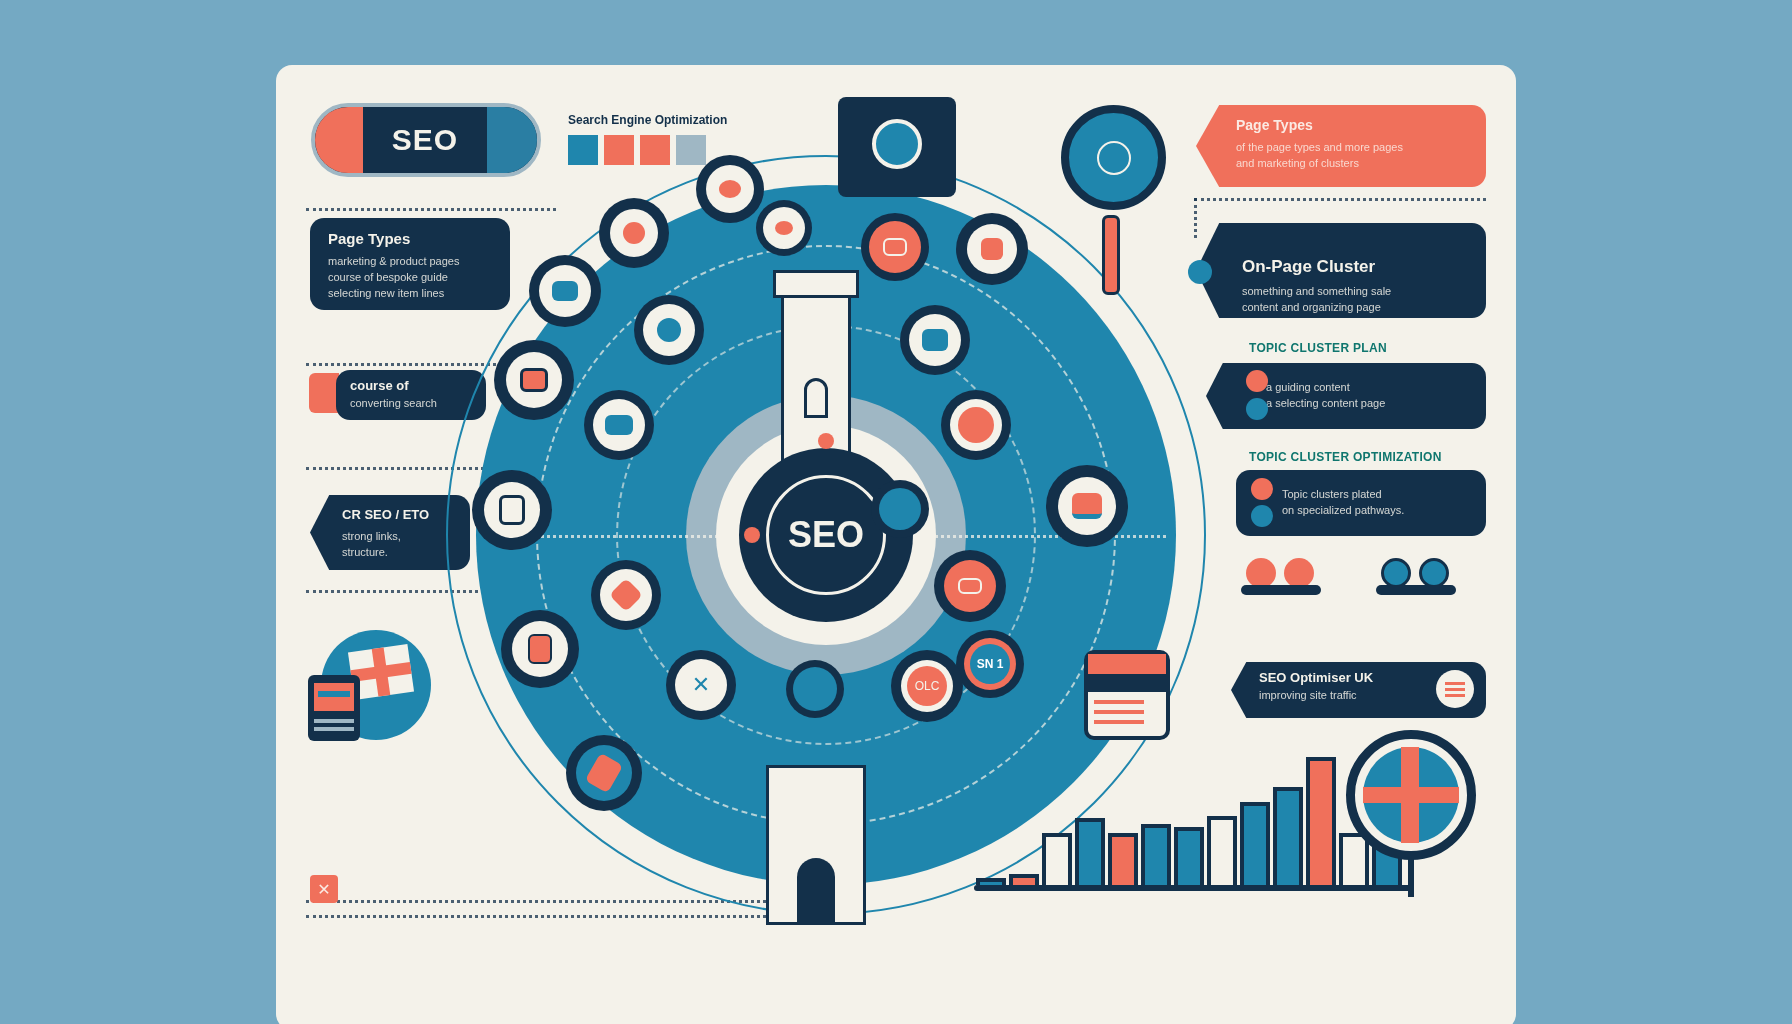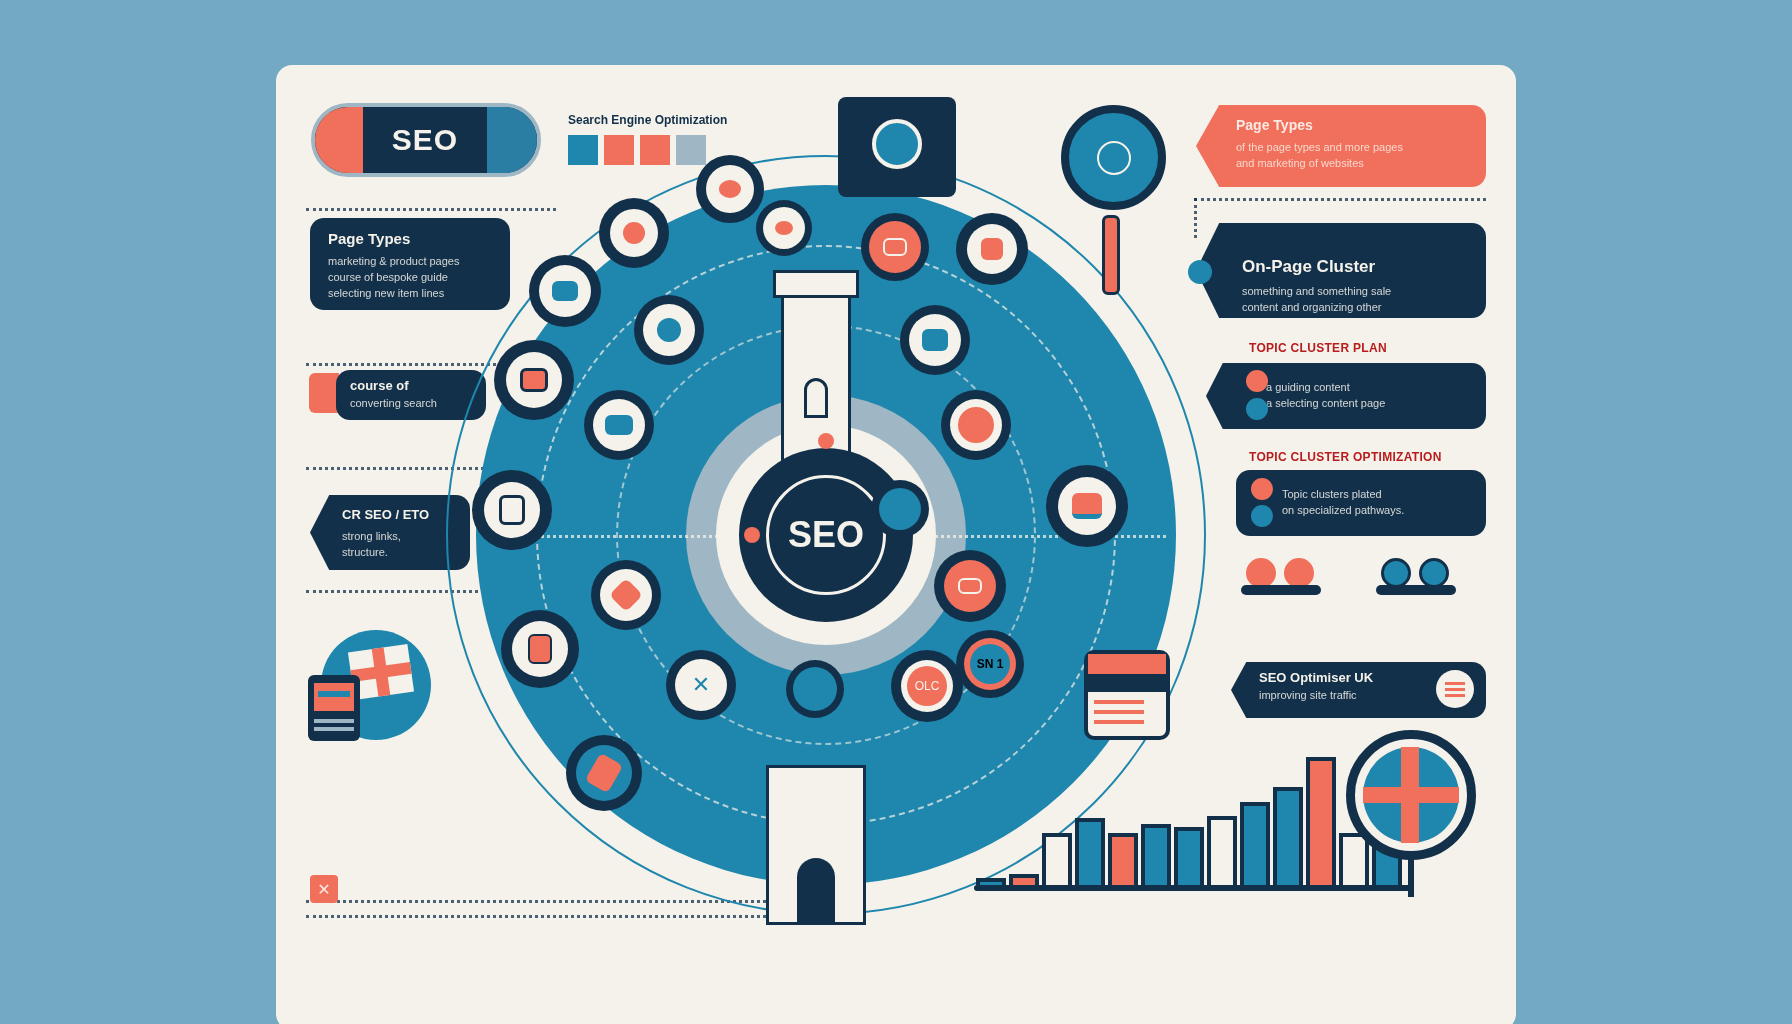--- a/index.html
+++ b/index.html
@@ -12,21 +12,21 @@
   .teal { background: #1f86ad; }
   .pill-seo { left: 35px; top: 38px; width: 230px; height: 74px; border-radius: 37px; background: #13304a; border: 4px solid #9fb7c4; overflow: hidden; display:flex; }
   .pill-seo .l { width: 48px; background: #f0705b; }
   .pill-seo .m { flex:1; display:flex; align-items:center; justify-content:center; font-weight:bold; font-size: 30px; color:#f4f2ea; letter-spacing:1px; }
   .pill-seo .r { width: 50px; background: #2a7ea3; }
   .subtitle { left: 292px; top: 48px; font-size: 12px; font-weight: bold; color: #13304a; }
   .swatch { top: 70px; width: 30px; height: 30px; }
   .box { border-radius: 14px; padding: 12px 18px; }
   .box .t { font-size: 15px; font-weight: bold; margin-bottom: 6px; }
   .box .d { font-size: 11px; line-height: 16px; opacity: .85; }
-  .label-dark { font-size: 12px; font-weight: bold; color: #b91c1c; letter-spacing: .3px; }
+  .label-dark { font-size: 12px; font-weight: bold; color: #0f766e; letter-spacing: .3px; }
   .dots-h { height: 0; border-top: 3px dotted #13304a; opacity: .75; }
   .dots-v { width: 0; border-left: 3px dotted #13304a; opacity: .75; }
   .ring { border-radius: 50%; }
   .node { position:absolute; border-radius:50%; background:#13304a; display:flex; align-items:center; justify-content:center; }
   .node .in { border-radius:50%; background:#f4f2ea; display:flex; align-items:center; justify-content:center; }
   .node .ico { border-radius: 6px; }
   .bar { position:absolute; bottom: 0; border: 4px solid #13304a; border-bottom: none; }
 </style>
 </head>
 <body>
@@ -148,21 +148,21 @@
         <div class="ico coral" style="width:22px;height:22px"></div>
       </div>
     </div>
   <div class="node" style="left:770px;top:400px;width:82px;height:82px">
       <div class="in" style="width:58px;height:58px">
         <div class="ico coral" style="width:30px;height:26px;border-bottom:5px solid #1f86ad"></div>
       </div>
     </div>
   <div class="node" style="left:680px;top:565px;width:68px;height:68px;background:#13304a">
       <div class="in" style="width:52px;height:52px;background:#f0705b">
-        <div class="ring teal" style="width:40px;height:40px;display:flex;align-items:center;justify-content:center;color:#000000;font-size:12px;font-weight:bold">SN 1</div>
+        <div class="ring teal" style="width:40px;height:40px;display:flex;align-items:center;justify-content:center;color:#ffffff;font-size:12px;font-weight:bold">SN 1</div>
       </div>
     </div>
 
   <div class="node" style="left:480px;top:135px;width:56px;height:56px">
       <div class="in" style="width:42px;height:42px">
         <div class="ico coral" style="width:18px;height:14px;border-radius:50%"></div>
       </div>
     </div>
   <div class="node" style="left:585px;top:148px;width:68px;height:68px">
       <div class="in" style="width:52px;height:52px;background:#f0705b">
@@ -233,29 +233,29 @@
     <div class="abs coral" style="left:6px;top:66px;width:50px;height:4px"></div>
   </div>
 
   <div class="abs" style="left:490px;top:700px;width:100px;height:160px;background:#f4f2ea;border:3px solid #13304a">
     <div class="abs" style="left:28px;top:90px;width:38px;height:66px;background:#13304a;border-radius:19px 19px 0 0"></div>
   </div>
 
   <div class="abs box coral" style="left:920px;top:40px;width:290px;height:82px;clip-path:polygon(8% 0,100% 0,100% 100%,8% 100%,0 50%)">
     <div class="t" style="padding-left:22px;font-size:14px">Page Types</div>
     <div class="d" style="padding-left:22px">of the page types and more pages</div>
-    <div class="d" style="padding-left:22px">and marketing of websites</div>
+    <div class="d" style="padding-left:22px">and marketing of clusters</div>
   </div>
   <div class="abs dots-h" style="left:918px;top:133px;width:292px"></div>
   <div class="abs dots-v" style="left:918px;top:133px;height:40px"></div>
 
   <div class="abs box navy" style="left:920px;top:158px;width:290px;height:95px;clip-path:polygon(8% 0,100% 0,100% 100%,8% 100%,0 50%)">
     <div class="t" style="padding-left:28px;font-size:17px;margin-top:22px">On-Page Cluster</div>
     <div class="d" style="padding-left:28px">something and something sale</div>
-    <div class="d" style="padding-left:28px">content and organizing other</div>
+    <div class="d" style="padding-left:28px">content and organizing page</div>
   </div>
   <div class="abs ring teal" style="left:912px;top:195px;width:24px;height:24px"></div>
 
   <div class="abs label-dark" style="left:973px;top:276px">TOPIC CLUSTER PLAN</div>
   <div class="abs box navy" style="left:930px;top:298px;width:280px;height:66px;padding-left:60px;clip-path:polygon(6% 0,100% 0,100% 100%,6% 100%,0 50%)">
     <div class="d" style="margin-top:4px">a guiding content</div>
     <div class="d">a selecting content page</div>
   </div>
   <div class="abs ring coral" style="left:970px;top:305px;width:22px;height:22px"></div>
   <div class="abs ring teal" style="left:970px;top:333px;width:22px;height:22px"></div>

